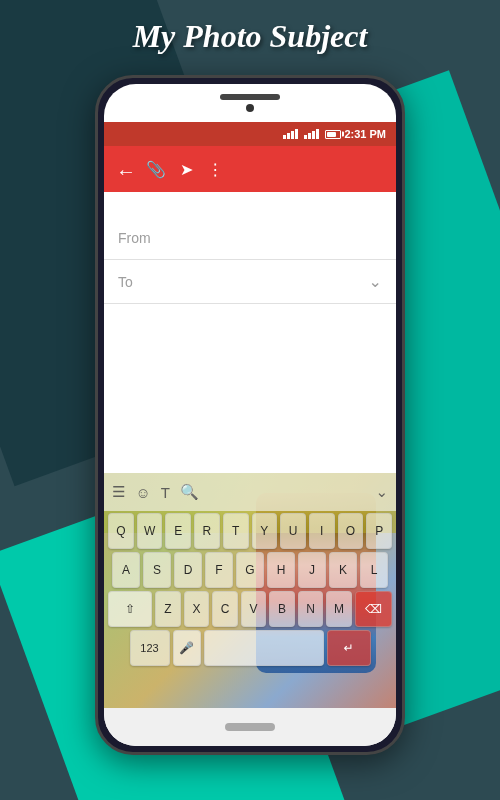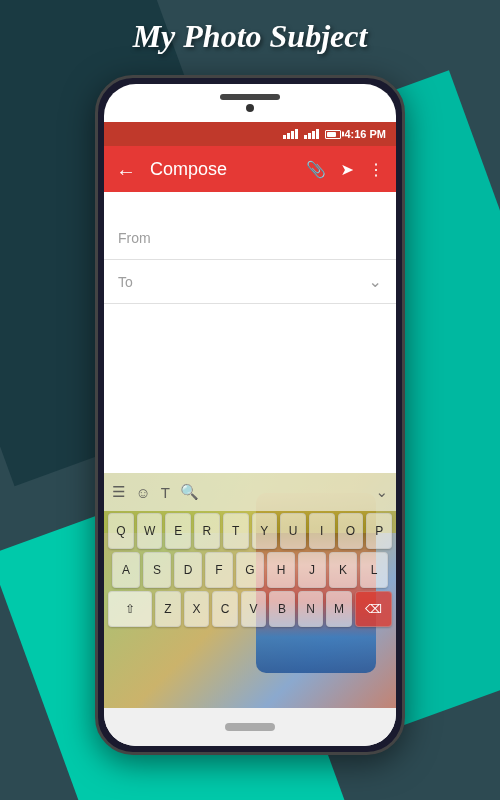--- a/index.html
+++ b/index.html
@@ -429,27 +429,26 @@
             <div class="bar" style="height:6px"></div>
             <div class="bar" style="height:8px"></div>
             <div class="bar" style="height:10px"></div>
           </div>
 
           <div class="battery-icon" style="margin-left:3px">
             <div class="battery-fill"></div>
             <div class="battery-tip"></div>
           </div>
 
-          <span class="status-text">4:16 PM</span>
+          <span class="status-text">2:31 PM</span>
         </div>
       </div>
 
       <div class="toolbar">
         <span class="toolbar-back">←</span>
-        <span class="toolbar-title">Compose</span>
         <div class="toolbar-icons">
           <span class="toolbar-icon">📎</span>
           <span class="toolbar-icon">➤</span>
           <span class="toolbar-icon">⋮</span>
         </div>
       </div>
 
       <div class="compose-form">
         <div class="compose-field">
           <span class="field-label">From</span>
@@ -513,20 +512,26 @@
             <div class="kb-key">Z</div>
             <div class="kb-key">X</div>
             <div class="kb-key">C</div>
             <div class="kb-key">V</div>
             <div class="kb-key">B</div>
             <div class="kb-key">N</div>
             <div class="kb-key">M</div>
             <div class="kb-key kb-key-delete">⌫</div>
           </div>
 
+          <div class="kb-row">
+            <div class="kb-key kb-key-num">123</div>
+            <div class="kb-key kb-key-mic">🎤</div>
+            <div class="kb-key kb-key-space"></div>
+            <div class="kb-key kb-key-enter">↵</div>
+          </div>
         </div>
       </div>
     </div>
 
     <div style="position:absolute;bottom:0;left:0;right:0;height:38px;background:#f0f0f0;display:flex;align-items:center;justify-content:center;">
       <div style="width:50px;height:8px;background:#aaa;border-radius:4px;"></div>
     </div>
   </div>
 </div>
 

